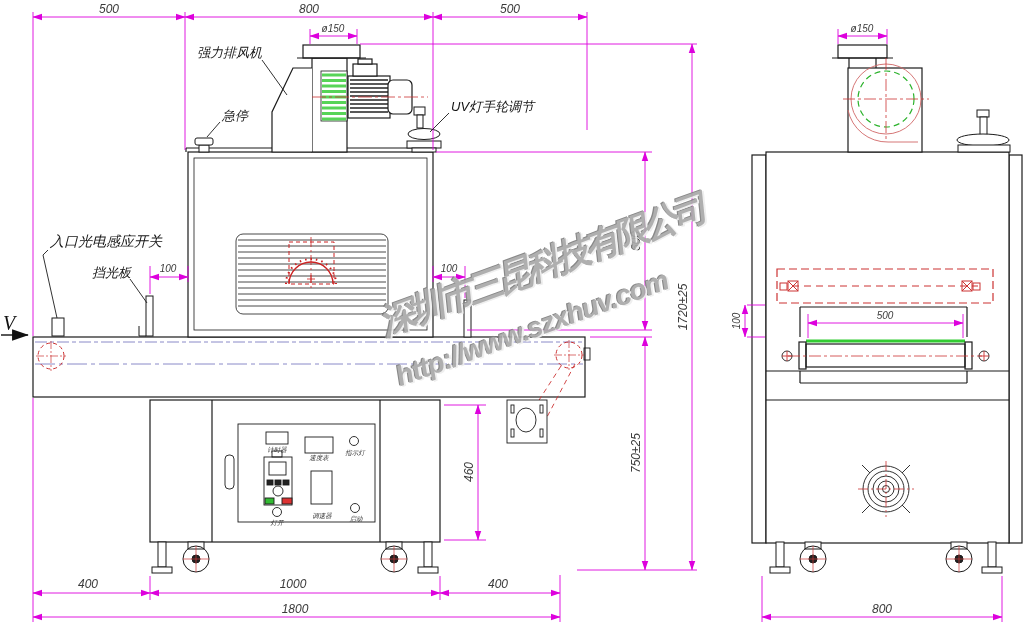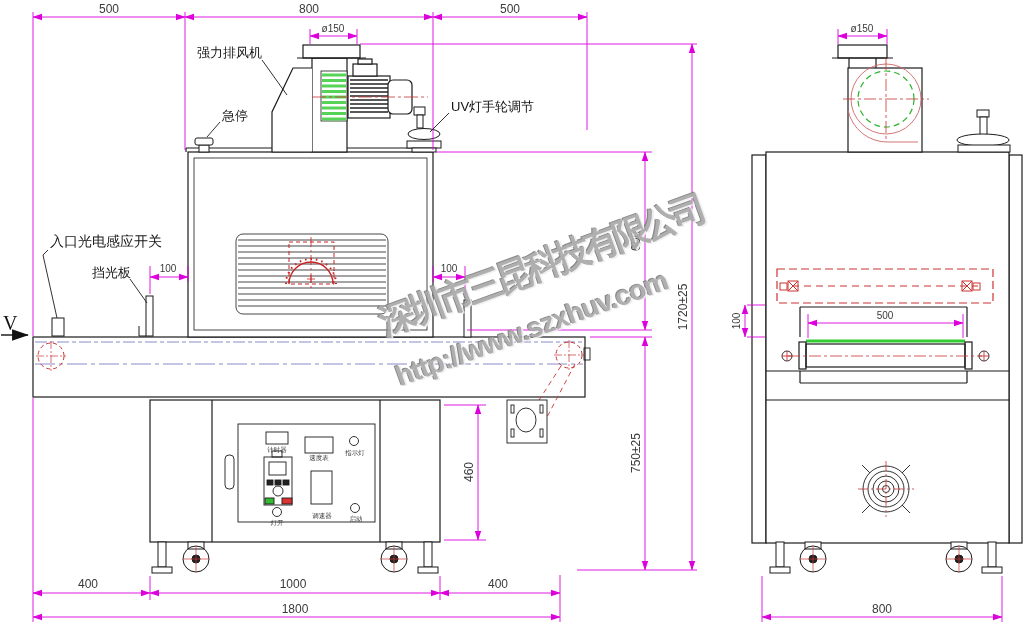--- a/index.html
+++ b/index.html
@@ -1,17 +1,17 @@
 <!DOCTYPE html>
 <html><head>
 <meta charset="utf-8">
 <style>
   html,body{margin:0;padding:0;background:#ffffff;}
   .stage{position:relative;width:1024px;height:632px;background:#fff;overflow:hidden;
-         font-family:"Liberation Sans",sans-serif;}
+         font-family:"Liberation Sans",sans-serif;font-style:italic;}
   svg{position:absolute;left:0;top:0;}
   .dimtxt{font-family:"Liberation Sans",sans-serif;font-size:12px;fill:#3a3a3a;}
   .dimtxt-sm{font-family:"Liberation Sans",sans-serif;font-size:10px;fill:#3a3a3a;}
   .cjk{font-family:"Liberation Sans",sans-serif;font-size:13px;fill:#141414;}
   .cjk-big{font-family:"Liberation Sans",sans-serif;font-size:14px;fill:#141414;}
   .tiny{font-family:"Liberation Sans",sans-serif;font-size:6.5px;fill:#333;}
   .vmark{font-family:"Liberation Serif",serif;font-size:20px;fill:#111;}
   .wm{position:absolute;white-space:nowrap;pointer-events:none;font-weight:bold;
       color:#a9a9a9;text-shadow:1.5px 1.5px 0 #eee,-1px -1px 0 #7f7f7f;opacity:.92;}
   .wm-company{left:381px;top:300px;font-size:36px;letter-spacing:-5px;

